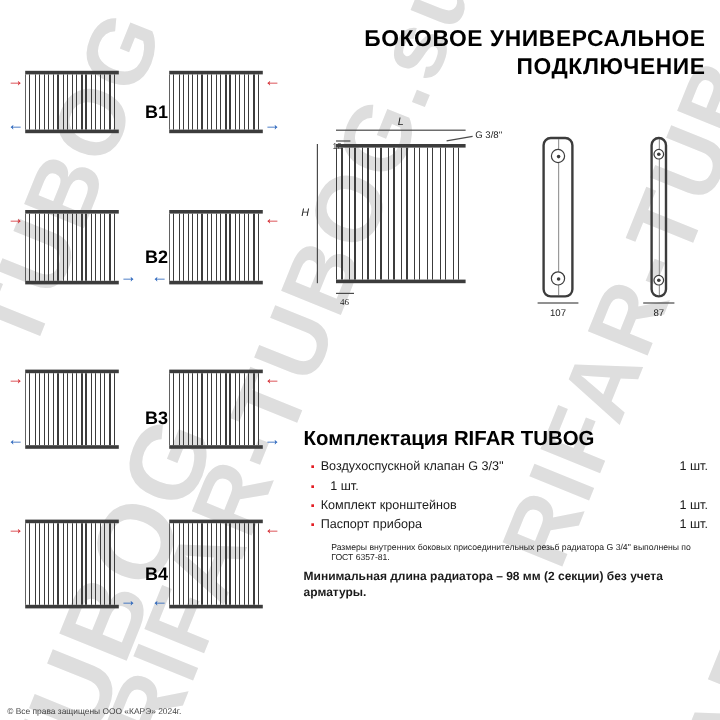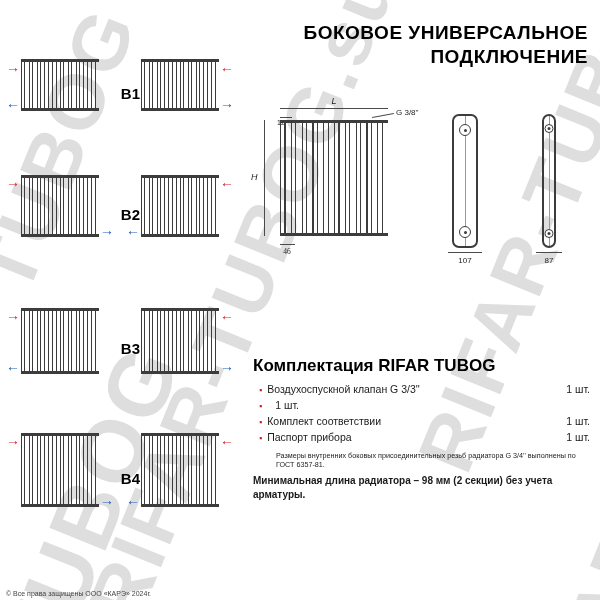--- a/index.html
+++ b/index.html
@@ -188,21 +188,21 @@
         <span class="bullet">▪</span>
         <span class="kit-name">Воздухоспускной клапан G 3/3''</span>
         <span class="kit-qty">1 шт.</span>
       </div>
       <div class="kit-item">
         <span class="bullet">▪</span>
         <span class="kit-qty">1 шт.</span>
       </div>
       <div class="kit-item">
         <span class="bullet">▪</span>
-        <span class="kit-name">Комплект соответствии</span>
+        <span class="kit-name">Комплект кронштейнов</span>
         <span class="kit-qty">1 шт.</span>
       </div>
       <div class="kit-item">
         <span class="bullet">▪</span>
         <span class="kit-name">Паспорт прибора</span>
         <span class="kit-qty">1 шт.</span>
       </div>
     </div>
     <div class="kit-note">Размеры внутренних боковых присоединительных резьб радиатора G 3/4'' выполнены по ГОСТ 6357-81.</div>
   </section>

